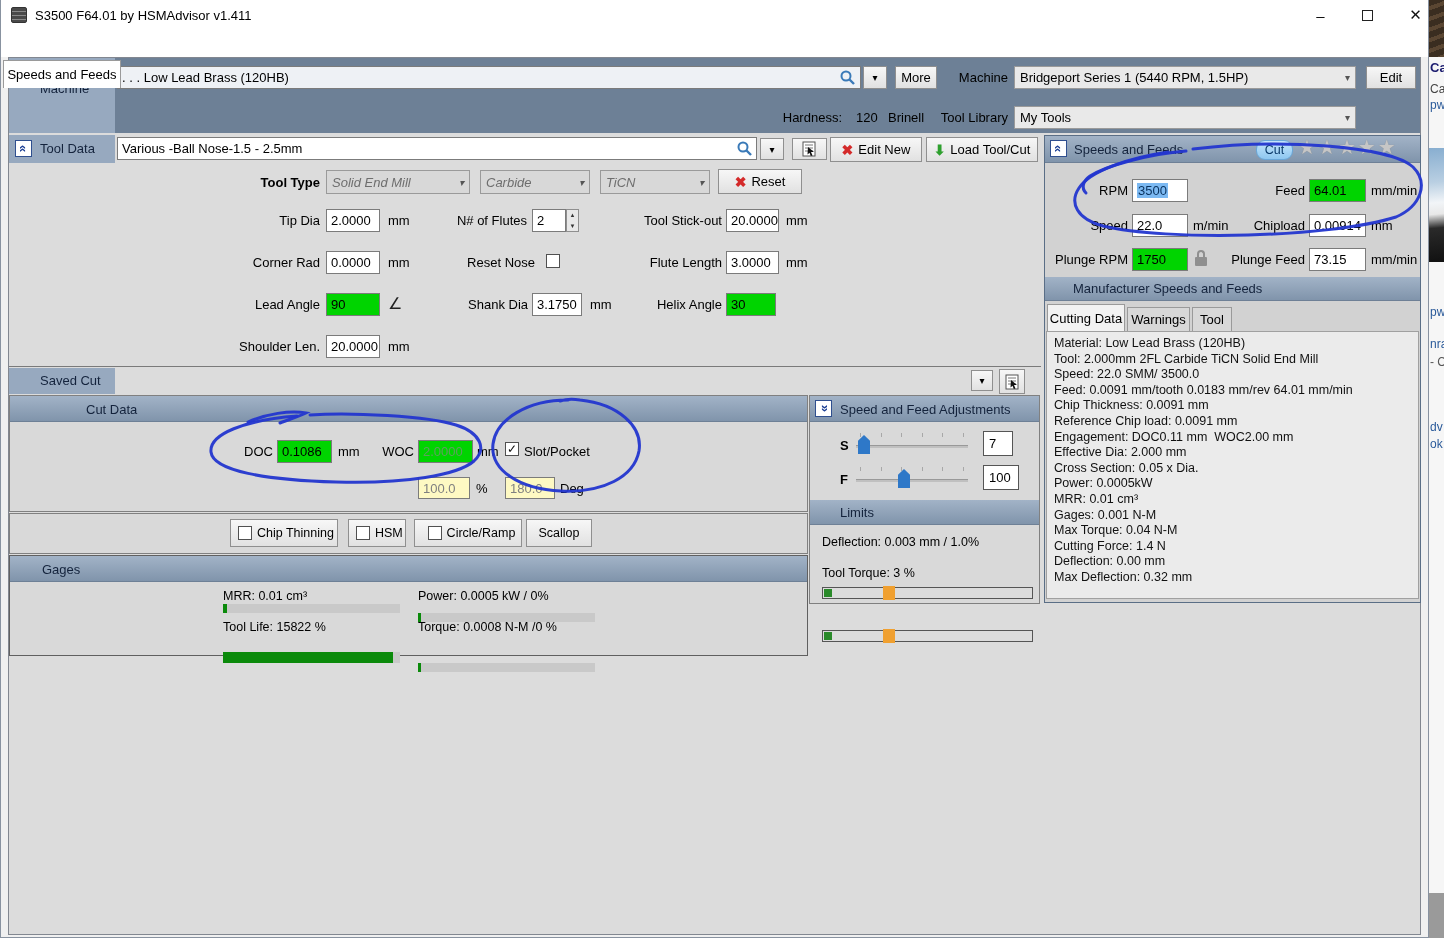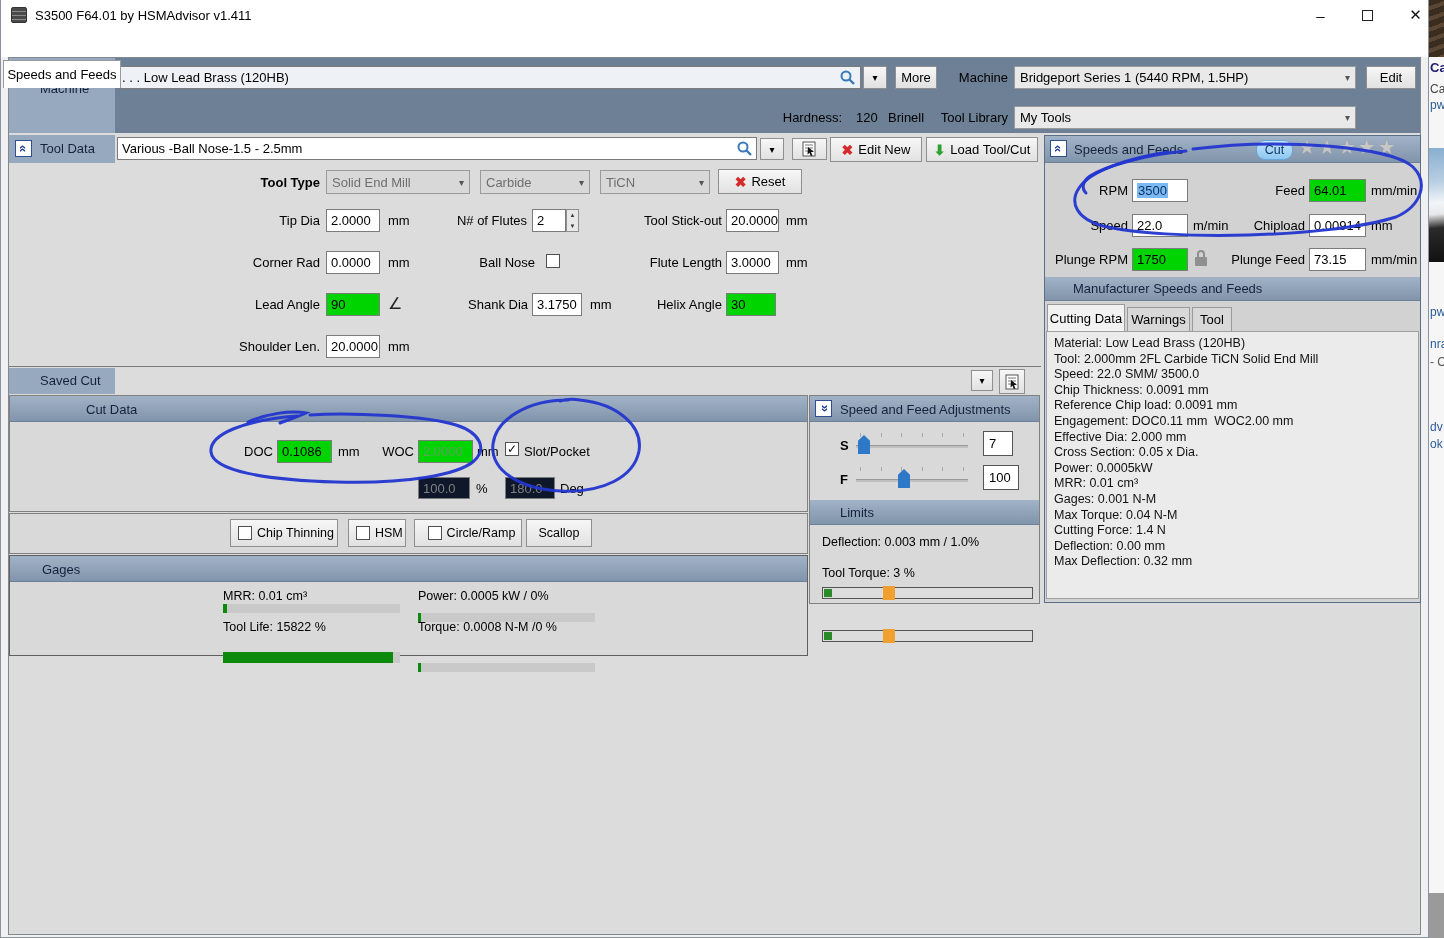--- a/index.html
+++ b/index.html
@@ -30,25 +30,25 @@
   .collapse { width:17px; height:17px; background:#fff; border:1px solid #2f4f8f; color:#1c3f94; display:flex; align-items:center; justify-content:center; overflow:hidden; }
   .collapse span { font-size:13px; font-weight:bold; line-height:1; }
   .chev-up { transform:rotate(90deg); }
   .chev-down { transform:rotate(-90deg); }
 
   .lbl { font-size:13px; color:#000; text-align:right; }
   .lbl-l { font-size:13px; color:#000; }
   .unit { font-size:13px; color:#000; }
   .field { height:23px; background:#fff; border:1px solid #7b7b7b; font-size:13px; color:#000; display:flex; align-items:center; padding:0 4px; overflow:hidden; }
   .field.green { background:#00d400; }
-  .field.disabled { background:#0f172a; color:#808080; }
+  .field.disabled { background:#fef9c3; color:#808080; }
   .field.green.dim { color:#5f9e5f; }
   .btn { background:linear-gradient(#f7f7f7,#e1e1e1); border:1px solid #8f8f8f; display:flex; align-items:center; justify-content:center; gap:5px; font-size:13px; color:#000; }
   .selbox { background:#e9e9e9; border:1px solid #9a9a9a; font-size:13px; color:#000; display:flex; align-items:center; padding:0 5px; justify-content:space-between; }
-  .selbox.disabled { color:#6e6e6e; background:#d8d8d8; }
+  .selbox.disabled { color:#6e6e6e; background:#d8d8d8;font-style:italic; }
   .dd-glyph { font-size:10px; color:#555; }
   .checkbox { width:14px; height:14px; background:#fff; border:1px solid #505050; display:flex; align-items:center; justify-content:center; font-size:12px; color:#111; line-height:1; }
   .red-x { color:#d42a2a; font-size:14px; font-weight:bold; }
   .green-arrow { color:#2ea02e; font-size:14px; font-weight:bold; }
 
   
   .gage-track { background:#c9c9c9; position:relative; overflow:visible; }
   .gage-fill { position:absolute; left:0; top:0; bottom:0; background:#0b8a0b; }
   .gage-lbl { font-size:12.5px; color:#000; }
 
@@ -223,21 +223,21 @@
       <span>20.0000</span>
     </div>
   <div class="abs unit" style="left:786px;top:213px">mm</div>
 
   <div class="abs lbl" style="left:180px;top:255px;width:140px">Corner Rad</div>
   <div class="abs field" style="left:326px;top:251px;width:54px">
       <span>0.0000</span>
     </div>
   <div class="abs unit" style="left:388px;top:255px">mm</div>
 
-  <div class="abs lbl" style="left:420px;top:255px;width:115px">Ball Nose</div>
+  <div class="abs lbl" style="left:420px;top:255px;width:115px">Reset Nose</div>
   <div class="abs checkbox" style="left:546px;top:254px"></div>
 
   <div class="abs lbl" style="left:590px;top:255px;width:132px">Flute Length</div>
   <div class="abs field" style="left:726px;top:251px;width:53px">
       <span>3.0000</span>
     </div>
   <div class="abs unit" style="left:786px;top:255px">mm</div>
 
   <div class="abs lbl" style="left:180px;top:297px;width:140px">Lead Angle</div>
   <div class="abs field green" style="left:326px;top:293px;width:54px">
@@ -450,20 +450,21 @@
   <div class="abs hdr-title" style="left:1073px;top:281px">Manufacturer Speeds and Feeds</div>
 
   <div class="cd-tab active" style="left:1047px;top:304px;width:78px;height:27px">Cutting Data</div>
   <div class="cd-tab" style="left:1127px;top:307px;width:63px;height:24px">Warnings</div>
   <div class="cd-tab" style="left:1192px;top:307px;width:40px;height:24px">Tool</div>
 
   <div class="abs cd-text" style="left:1046px;top:331px;width:373px;height:268px">
     <div class="cd-line">Material: Low Lead Brass (120HB)</div>
     <div class="cd-line">Tool: 2.000mm 2FL Carbide TiCN Solid End Mill</div>
     <div class="cd-line">Speed: 22.0 SMM/ 3500.0</div>
+    <div class="cd-line">Feed: 0.0091 mm/tooth 0.0183 mm/rev 64.01 mm/min</div>
     <div class="cd-line">Chip Thickness: 0.0091 mm</div>
     <div class="cd-line">Reference Chip load: 0.0091 mm</div>
     <div class="cd-line">Engagement: DOC0.11 mm  WOC2.00 mm</div>
     <div class="cd-line">Effective Dia: 2.000 mm</div>
     <div class="cd-line">Cross Section: 0.05 x Dia.</div>
     <div class="cd-line">Power: 0.0005kW</div>
     <div class="cd-line">MRR: 0.01 cm³</div>
     <div class="cd-line">Gages: 0.001 N-M</div>
     <div class="cd-line">Max Torque: 0.04 N-M</div>
     <div class="cd-line">Cutting Force: 1.4 N</div>

